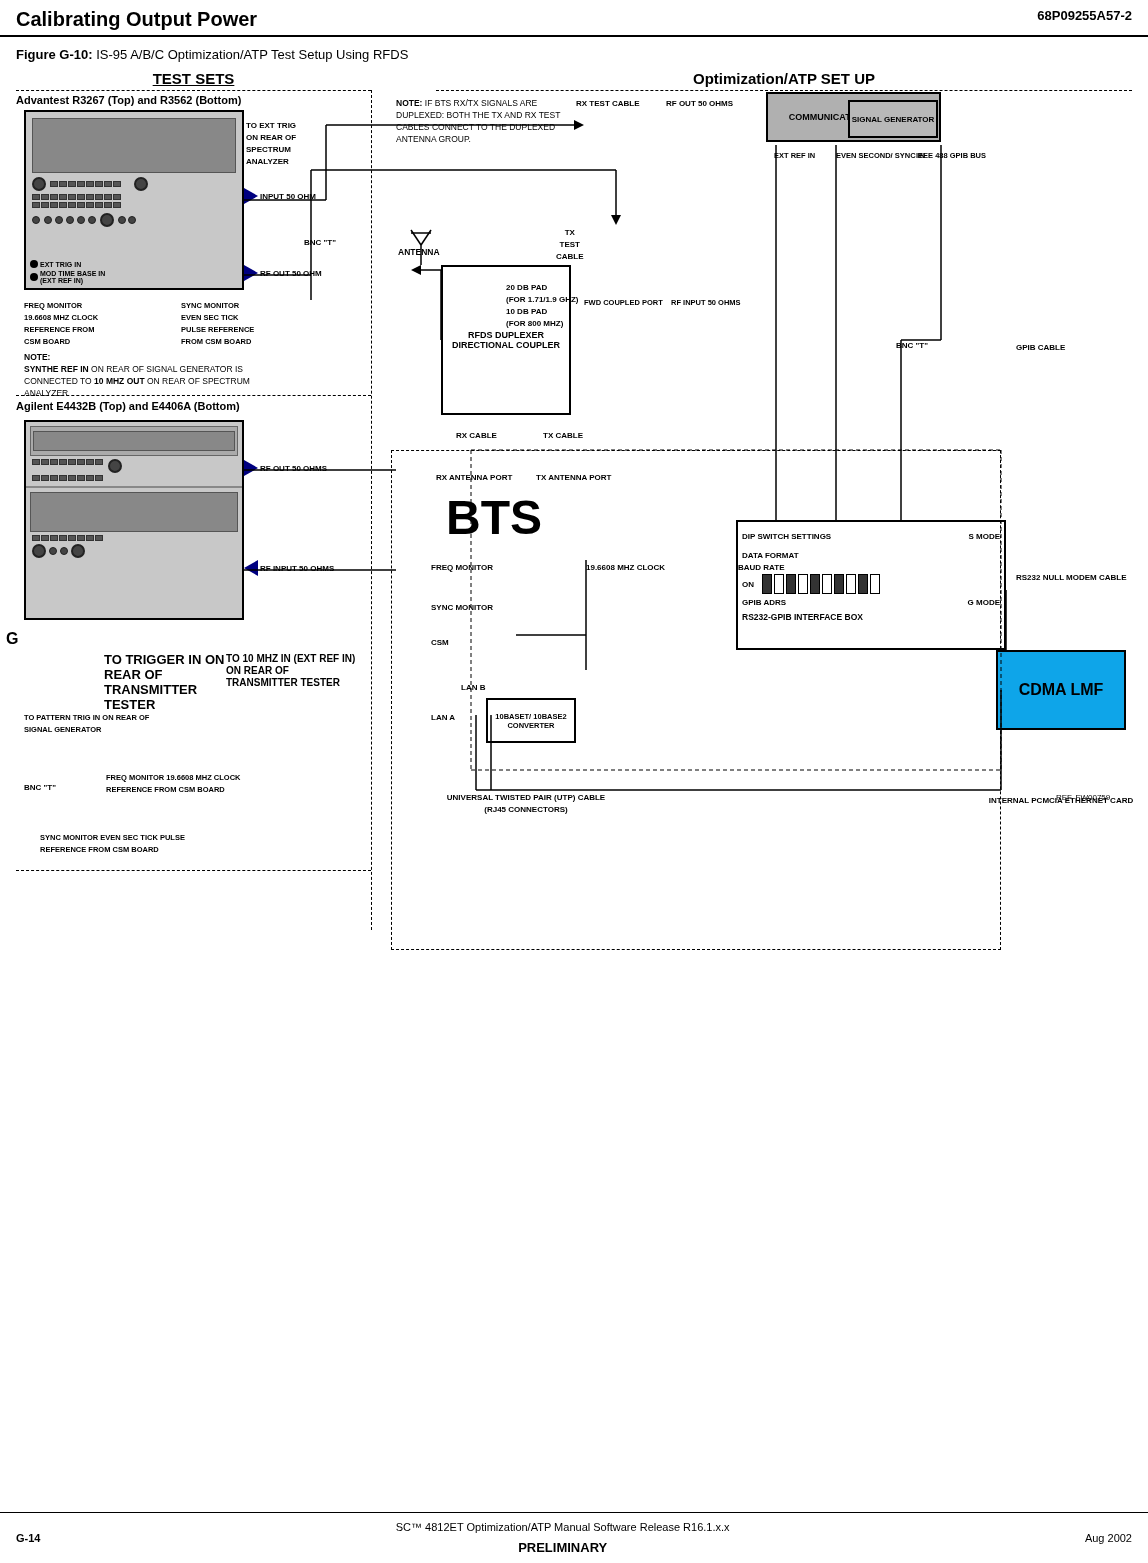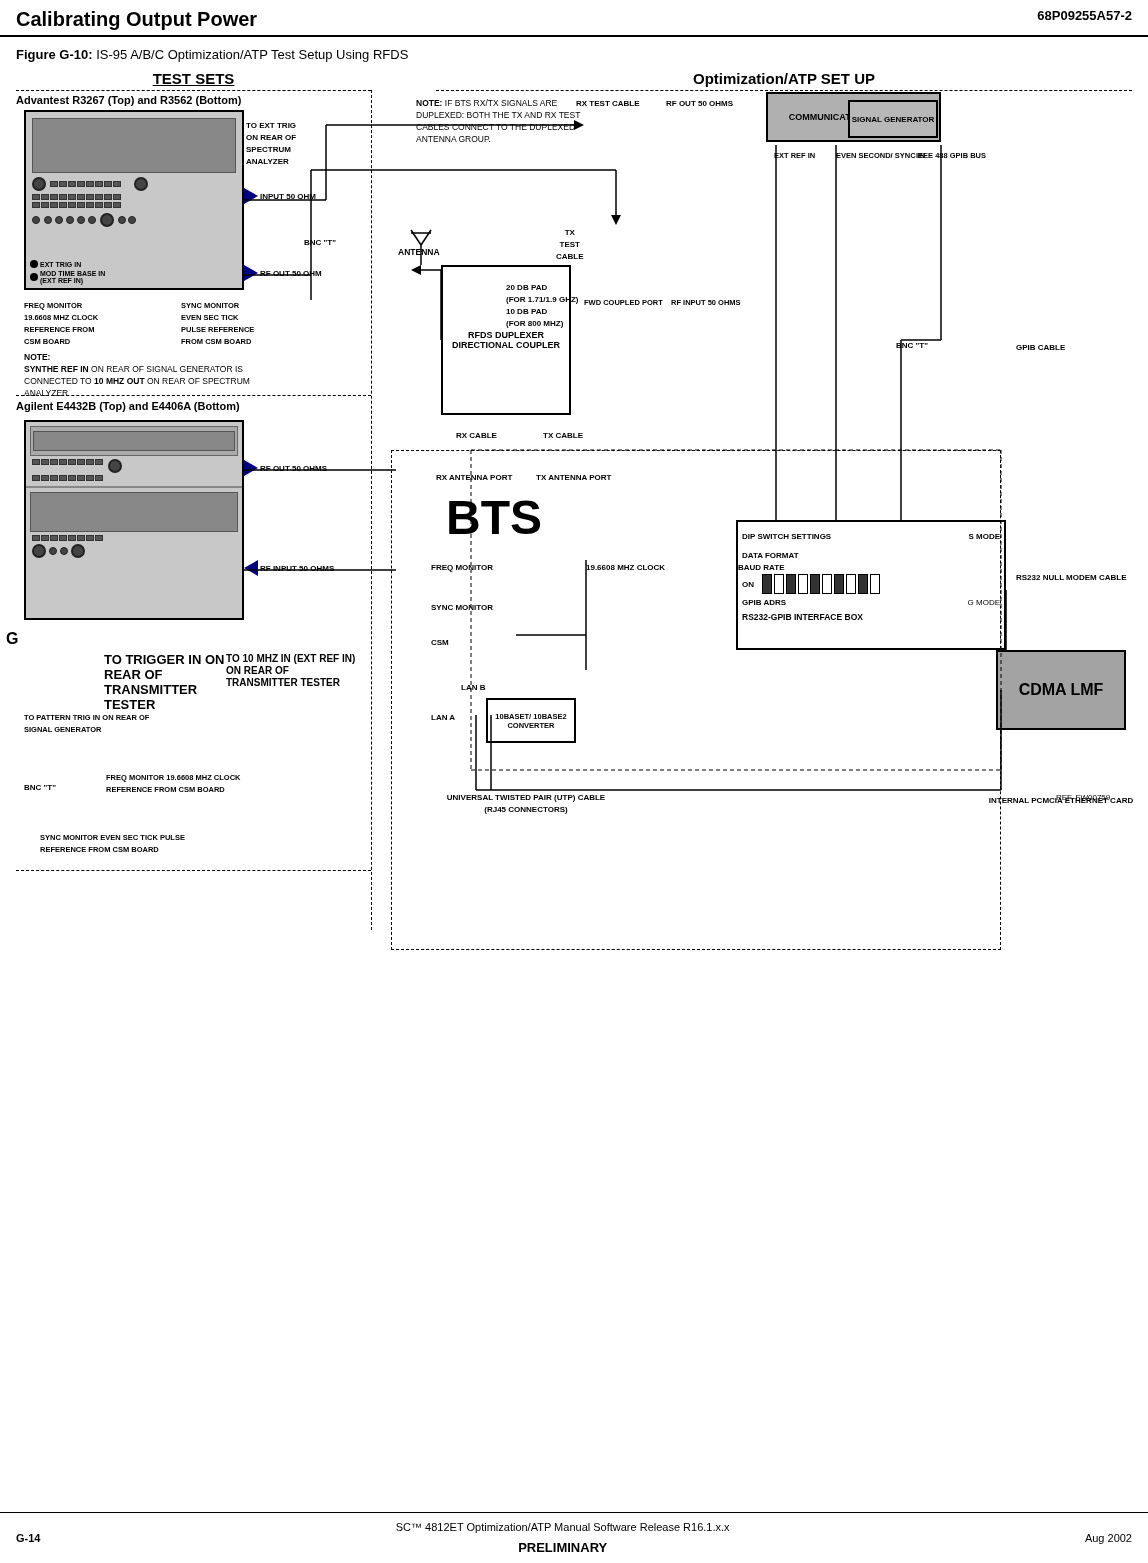--- a/index.html
+++ b/index.html
@@ -375,21 +375,21 @@
       <div class="abs" style="left:8px;top:760px;width:150px;margin-left:16px;">
         <span style="font-size:7.5px;font-weight:bold;">SYNC MONITOR
 EVEN SEC TICK
 PULSE REFERENCE
 FROM CSM BOARD</span>
       </div>
 
       <div class="abs line-dashed-h" style="left:0;top:800px;width:355px;"></div>
       <div class="abs line-dashed-v" style="left:355px;top:20px;height:840px;"></div>
 
-      <div class="abs" style="left:380px;top:26px;width:280px;margin-left:20px;">
+      <div class="abs" style="left:380px;top:26px;width:280px;">
         <span style="font-size:8.5px;">
           <span style="font-weight:bold;">NOTE:</span>  IF BTS RX/TX SIGNALS ARE<br>
           DUPLEXED: BOTH THE TX AND RX TEST<br>
           CABLES CONNECT TO THE DUPLEXED<br>
           ANTENNA GROUP.
         </span>
       </div>
 
       <div class="abs text-center" style="left:560px;top:26px;">
         <span style="font-size:8px;font-weight:bold;">RX
@@ -570,36 +570,36 @@
             <div style="width:10px;height:20px;background:#fff;border:1px solid #000;"></div>
             <div style="width:10px;height:20px;background:#333;border:1px solid #000;"></div>
             <div style="width:10px;height:20px;background:#fff;border:1px solid #000;"></div>
             <div style="width:10px;height:20px;background:#333;border:1px solid #000;"></div>
             <div style="width:10px;height:20px;background:#fff;border:1px solid #000;"></div>
           </div>
         </div>
 
         <div style="display:flex;justify-content:space-between;padding:2px 4px;">
           <span style="font-size:8px;font-weight:bold;">GPIB ADRS</span>
-          <span style="font-size:8px;font-weight:normal;">G MODE</span>
+          <span style="font-size:8px;font-weight:bold;">G MODE</span>
         </div>
 
         <div style="padding:1px 4px;">
           <span style="font-size:8.5px;font-weight:bold;">RS232-GPIB
 INTERFACE BOX</span>
         </div>
       </div>
 
       <div class="abs" style="left:1000px;top:500px;">
         <span style="font-size:8px;font-weight:bold;">RS232 NULL
 MODEM
 CABLE</span>
       </div>
 
-      <div class="abs box-solid" style="left:980px;top:580px;width:130px;height:80px;background:#a3a3a3;display:flex;align-items:center;justify-content:center;">
+      <div class="abs box-solid" style="left:980px;top:580px;width:130px;height:80px;background:#0ea5e9;display:flex;align-items:center;justify-content:center;">
         <span style="font-size:16px;font-weight:bold;text-align:center;">CDMA
 LMF</span>
       </div>
 
       <div class="abs text-center" style="left:965px;top:680px;width:160px;margin-top:43px;">
         <span style="font-size:8px;font-weight:bold;">INTERNAL PCMCIA
 ETHERNET CARD</span>
       </div>
 
       <div class="abs" style="left:1040px;top:720px;">

